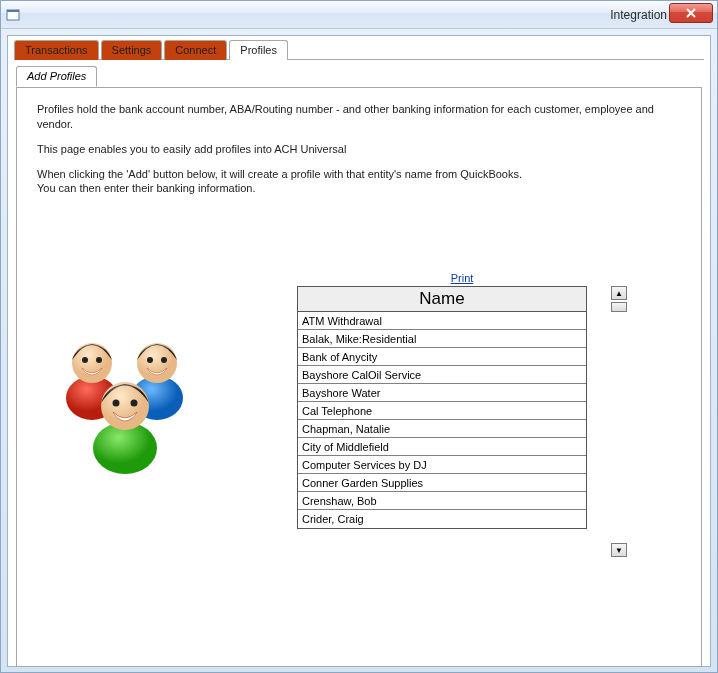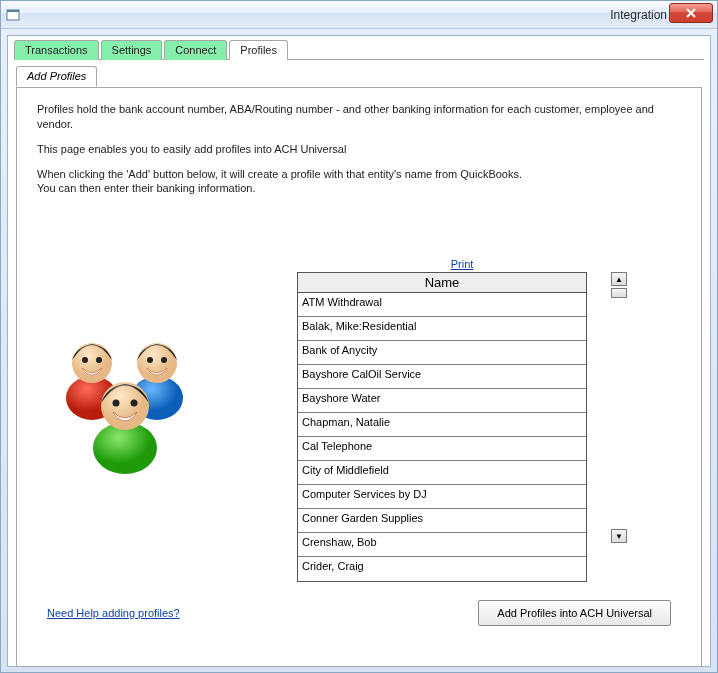--- a/index.html
+++ b/index.html
@@ -58,21 +58,21 @@
     padding: 4px 6px 0 6px;
     gap: 2px;
     align-items: flex-end;
     position: relative;
     z-index: 2;
   }
   .tab {
     padding: 3px 10px 4px 10px;
     border: 1px solid #a7a7a7;
     border-bottom: none;
-    background: #86efac;
+    background: #c2410c;
     border-radius: 3px 3px 0 0;
     cursor: pointer;
     font-size: 11px;
     color: #222;
   }
   .tab.active {
     background: #fff;
     position: relative;
     z-index: 3;
   }
@@ -110,21 +110,21 @@
   .intro p { margin: 0 0 10px 0; line-height: 1.35; color: #222; }
   .people-art {
     position: absolute;
     left: 30px;
     top: 230px;
     width: 160px; height: 160px;
   }
   .list-area {
     position: absolute;
     left: 280px;
-    top: 170px;
+    top: 184px;
     width: 330px;
   }
   .print-link {
     text-align: center;
     color: #0b3ea8;
     text-decoration: underline;
     cursor: pointer;
     font-size: 11px;
     margin-bottom: 2px;
   }
@@ -133,27 +133,27 @@
   }
   .grid {
     border: 1px solid #555;
     width: 290px;
   }
   .grid-header {
     background: #eee;
     border-bottom: 1px solid #555;
     text-align: center;
     padding: 2px 4px;
-    font-size: 13px;
+    font-size: 17px;
   }
   .grid-row {
     border-bottom: 1px solid #808080;
     padding: 2px 4px;
     font-size: 11px;
-    height: 24px;
+    height: 18px;
     line-height: 14px;
     white-space: nowrap;
     overflow: hidden;
   }
   .grid-row:last-child { border-bottom: none; }
   .scroll-stub {
     position: absolute;
     right: 0; top: 0;
     width: 16px;
     display: flex; flex-direction: column;
@@ -299,40 +299,36 @@
         <div class="print-link">Print</div>
         <div class="grid-wrap">
           <div class="grid">
             <div class="grid-header">Name</div>
             <div id="grid-body">
                 <div class="grid-row">ATM Withdrawal</div>
                 <div class="grid-row">Balak, Mike:Residential</div>
                 <div class="grid-row">Bank of Anycity</div>
                 <div class="grid-row">Bayshore CalOil Service</div>
                 <div class="grid-row">Bayshore Water</div>
+                <div class="grid-row">Cal Telephone</div>
                 <div class="grid-row">Chapman, Natalie</div>
-                <div class="grid-row">Cal Telephone</div>
                 <div class="grid-row">City of Middlefield</div>
                 <div class="grid-row">Computer Services by DJ</div>
                 <div class="grid-row">Conner Garden Supplies</div>
                 <div class="grid-row">Crenshaw, Bob</div>
                 <div class="grid-row">Crider, Craig</div>
               </div>
           </div>
           <div class="scroll-stub">
             <div class="scroll-btn">▲</div>
             <div class="scroll-btn" style="height:10px"></div>
           </div>
           <div class="scroll-down-holder" id="scroll-down-holder" style="top: 257px;">
             <div class="scroll-btn">▼</div>
           </div>
         </div>
       </div>
 
-      <div class="bottom-row">
-        <span class="help-link">Need Help adding profiles?</span>
-        <button class="big-btn">Add Profiles into ACH Universal</button>
-      </div>
 
     </div>
 
   </div>
 </div>
 
 </body></html>

